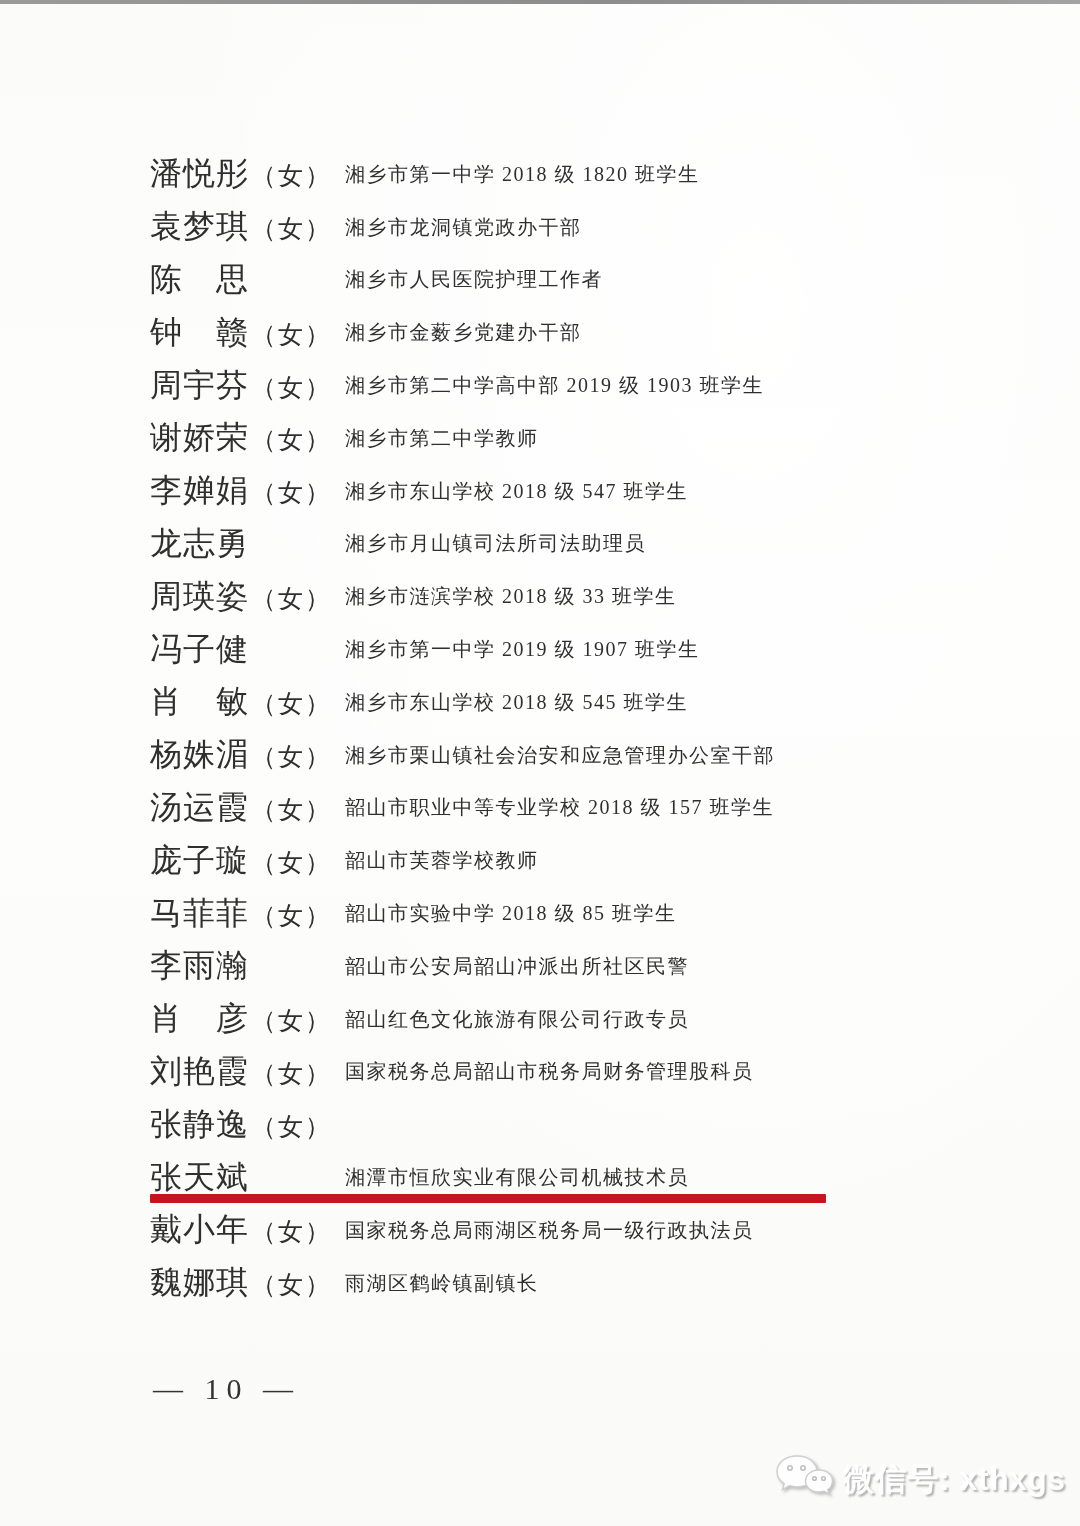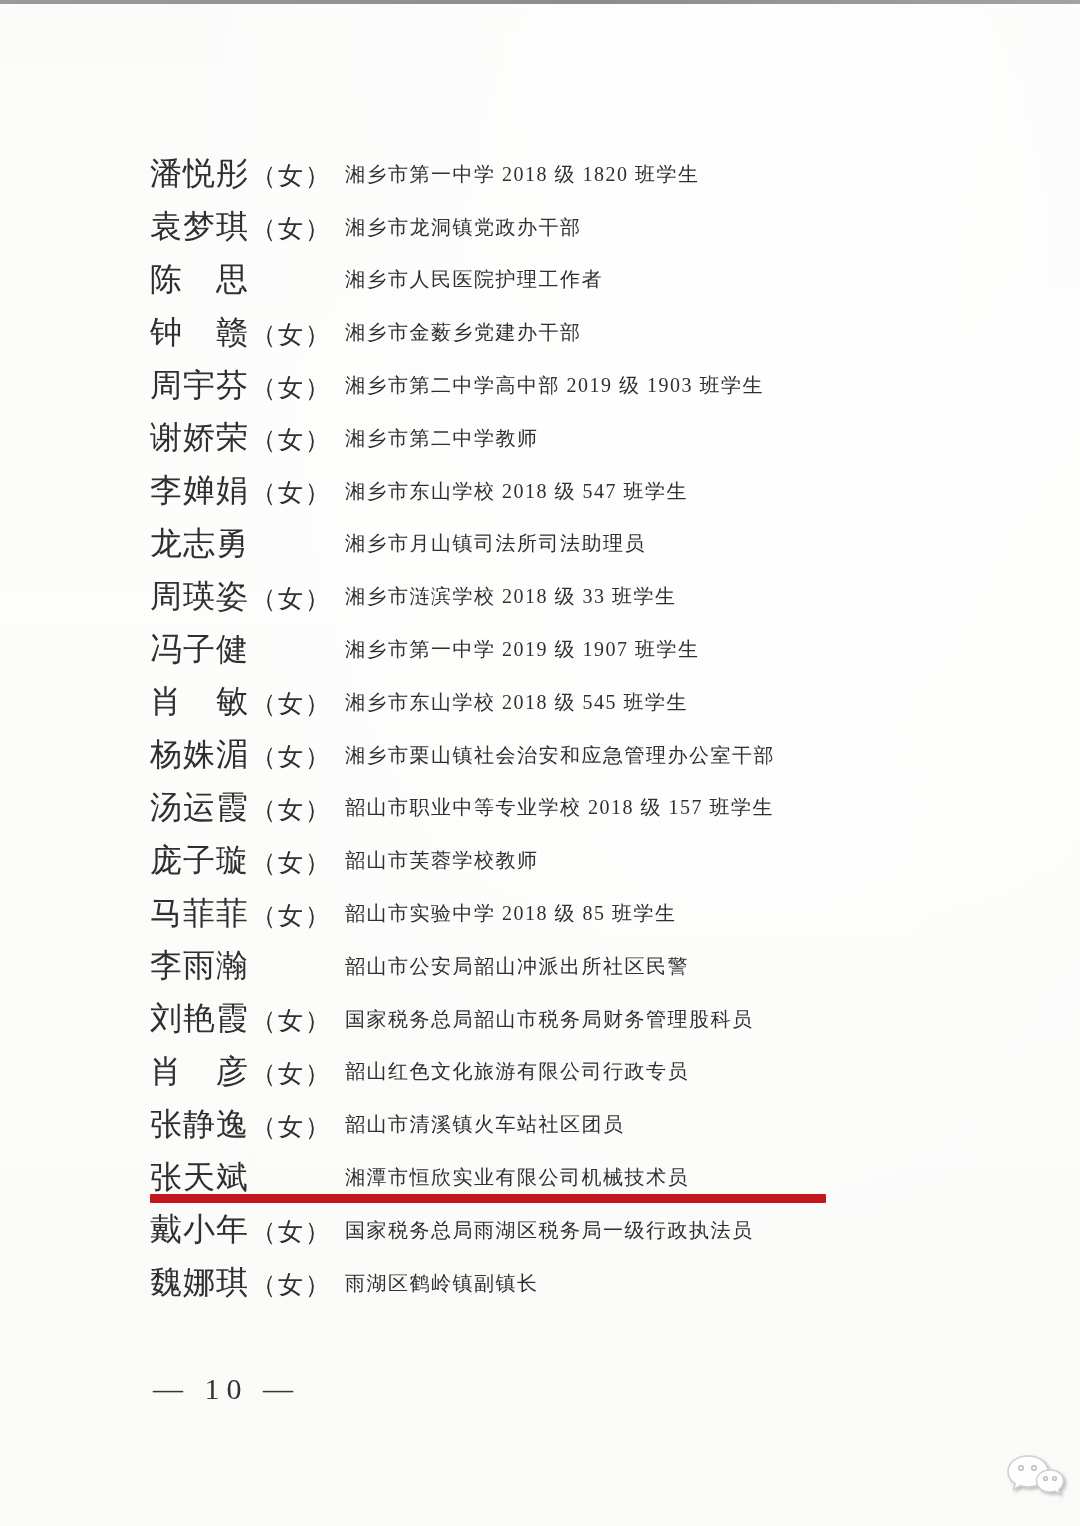--- a/index.html
+++ b/index.html
@@ -223,39 +223,38 @@
   <div class="row">
     <div class="name-cell">
       <span class="name">李雨瀚</span><span class="gender"></span>
     </div>
     <div class="affiliation">韶山市公安局韶山冲派出所社区民警</div>
 
   </div>
 
   <div class="row">
     <div class="name-cell">
+      <span class="name">肖　彦</span><span class="gender">（女）</span>
+    </div>
+    <div class="affiliation">韶山红色文化旅游有限公司行政专员</div>
+
+  </div>
+
+  <div class="row">
+    <div class="name-cell">
       <span class="name">刘艳霞</span><span class="gender">（女）</span>
     </div>
     <div class="affiliation">国家税务总局韶山市税务局财务管理股科员</div>
 
   </div>
 
   <div class="row">
     <div class="name-cell">
-      <span class="name">肖　彦</span><span class="gender">（女）</span>
-    </div>
-    <div class="affiliation">韶山红色文化旅游有限公司行政专员</div>
-
-  </div>
-
-  <div class="row">
-    <div class="name-cell">
       <span class="name">张静逸</span><span class="gender">（女）</span>
     </div>
-    <div class="affiliation">韶山市清溪镇火车站社区团员</div>
 
   </div>
 
   <div class="row highlighted">
     <div class="name-cell">
       <span class="name">张天斌</span><span class="gender"></span>
     </div>
     <div class="affiliation">湘潭市恒欣实业有限公司机械技术员</div>
     <div class="red-underline"></div>
   </div>
@@ -287,14 +286,15 @@
           <path d="M46 18 C38 18 32.5 23 32.5 29 C32.5 35 38 40 46 40 C47.8 40 49.6 39.7 51.2 39.2 L56 41.8 L54.8 37.6 C57.9 35.6 59.5 32.5 59.5 29 C59.5 23 54 18 46 18 Z"></path>
         </g>
         <g fill="none" stroke="#bdbdbd" stroke-width="1.5">
           <circle cx="17" cy="16" r="2.2"></circle>
           <circle cx="30" cy="16" r="2.2"></circle>
           <circle cx="41.5" cy="26.5" r="1.8"></circle>
           <circle cx="50.5" cy="26.5" r="1.8"></circle>
         </g>
       </svg>
     </span>
+    <span class="wm-text">微信号: xthxgs</span>
   </div>
 </div>
 
 </body></html>

